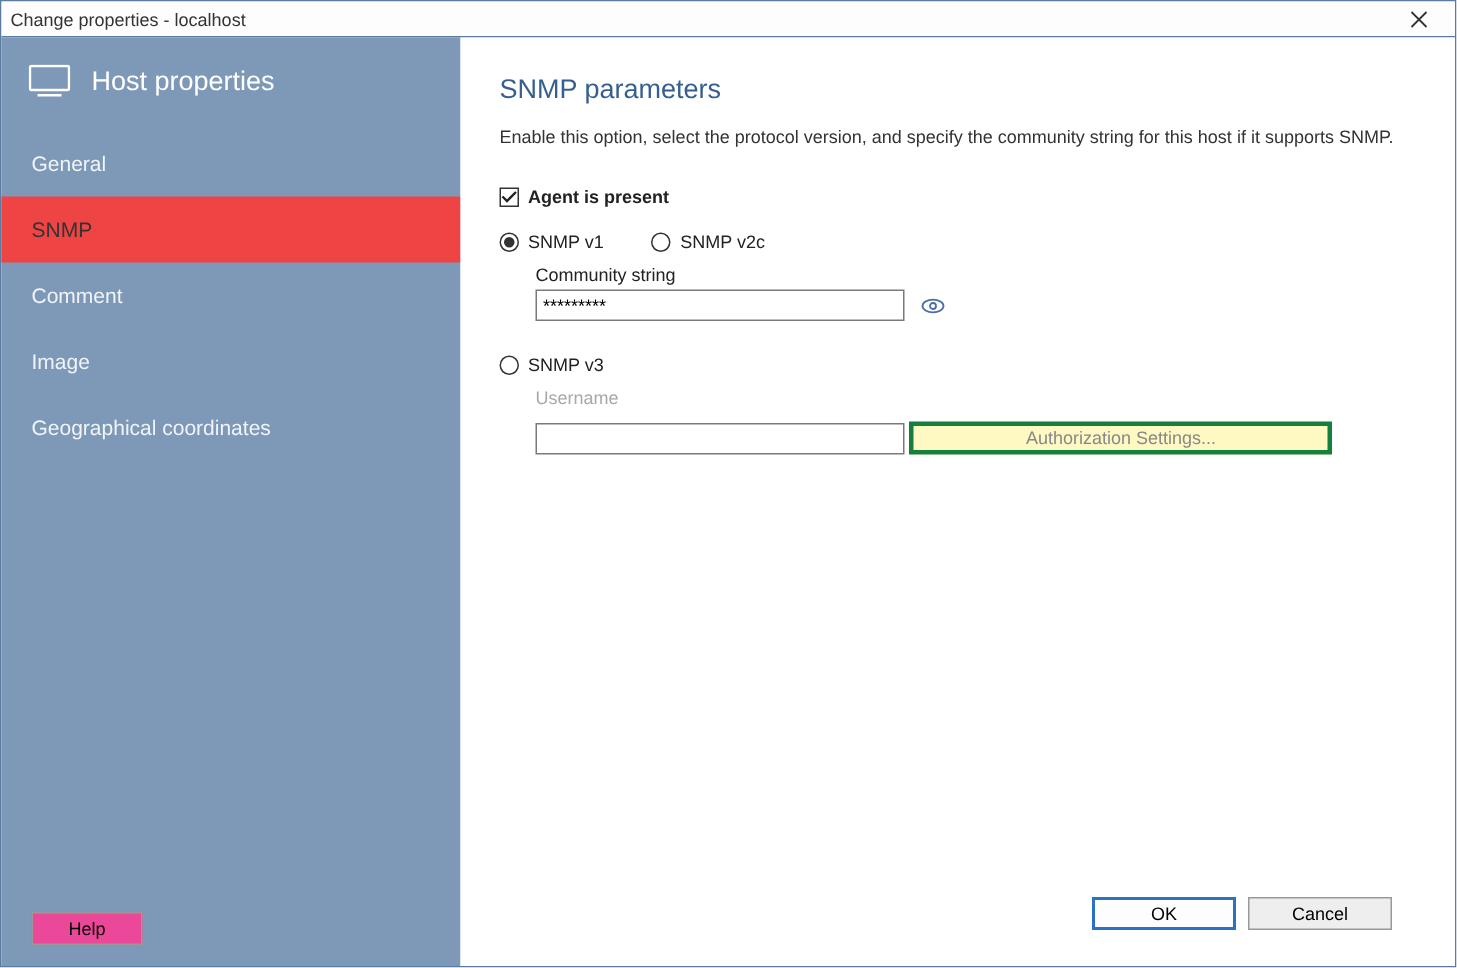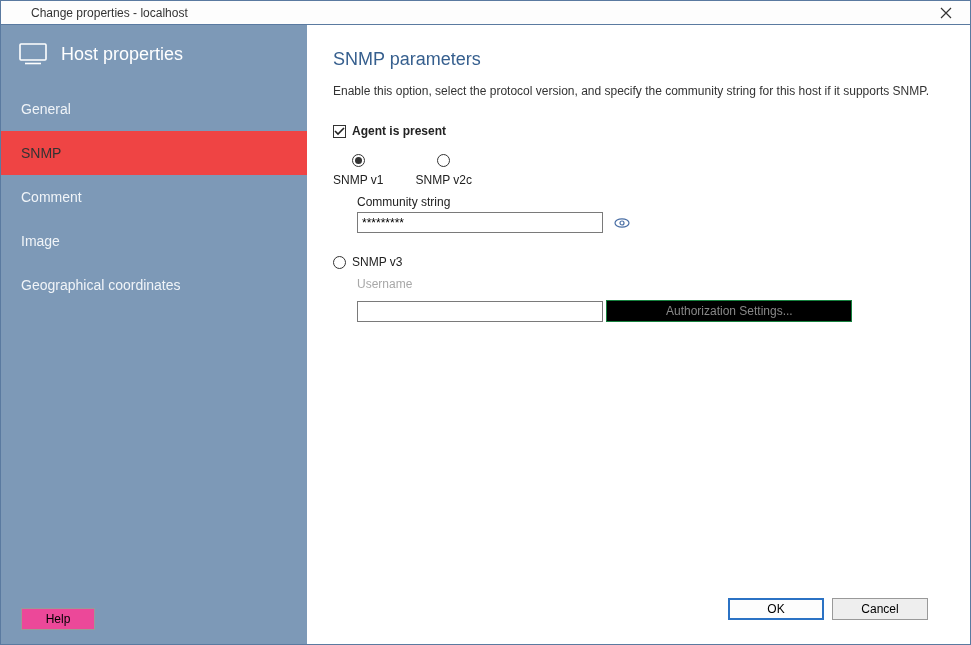--- a/index.html
+++ b/index.html
@@ -10,21 +10,21 @@
   display: flex; flex-direction: column;
   border: 1px solid #5a7aa0;
 }
 
 .titlebar {
   height: 24px; background: #fdfdfd;
   display: flex; align-items: center; justify-content: space-between;
   padding: 0 4px 0 6px;
   border-bottom: 1px solid #5a7aa0;
 }
-.titlebar-text { color: #333; font-size: 12px; margin-left: 24px; }
+.titlebar-text { color: #333; font-size: 12px; }
 .titlebar-close {
   width: 40px; height: 20px;
   display: flex; align-items: center; justify-content: center;
   cursor: pointer;
 }
 .titlebar-close svg { width: 12px; height: 12px; }
 
 .body { flex: 1; display: flex; min-height: 0; }
 
 .sidebar {
@@ -62,21 +62,21 @@
 .check-row { display: flex; align-items: center; gap: 6px; margin-bottom: 16px; }
 .checkbox {
   width: 13px; height: 13px; border: 1px solid #333; background: #fff;
   display: flex; align-items: center; justify-content: center;
   cursor: pointer;
 }
 .checkbox svg { width: 11px; height: 11px; }
 .check-label { font-weight: 700; font-size: 12px; color: #222; }
 
 .radio-row { display: flex; align-items: center; gap: 32px; margin-bottom: 8px; }
-.radio-opt { display: flex; align-items: center; gap: 6px; flex-direction: column; }
+.radio-opt { display: flex; align-items: center; gap: 6px; }
 .radio {
   width: 13px; height: 13px; border: 1px solid #333; border-radius: 50%;
   display: flex; align-items: center; justify-content: center;
   cursor: pointer; background: #fff;
 }
 .radio.checked::after {
   content: ""; width: 7px; height: 7px; background: #333; border-radius: 50%;
 }
 .radio-label { font-size: 12px; color: #222; }
 
@@ -92,22 +92,22 @@
 .text-input:disabled { color: #999; }
 .eye-btn {
   width: 18px; height: 18px; display: flex; align-items: center; justify-content: center;
   cursor: pointer;
 }
 .eye-btn svg { width: 16px; height: 12px; }
 
 .v3-block { margin-top: 6px; }
 .v3-radio { display: flex; align-items: center; gap: 6px; margin-bottom: 8px; }
 .auth-button {
-  width: 246px; height: 22px;
-  background: #000000; border: 1px solid #15803d;
+  width: 282px; height: 22px;
+  background: #fef9c3; border: 3px solid #15803d;
   color: #888; font-size: 12px; cursor: default;
   margin-top: 6px;
 }
 
 .footer {
   display: flex; justify-content: flex-end; gap: 8px;
   padding: 10px 16px 14px 0;
 }
 .footer .btn {
   width: 96px; height: 22px;

